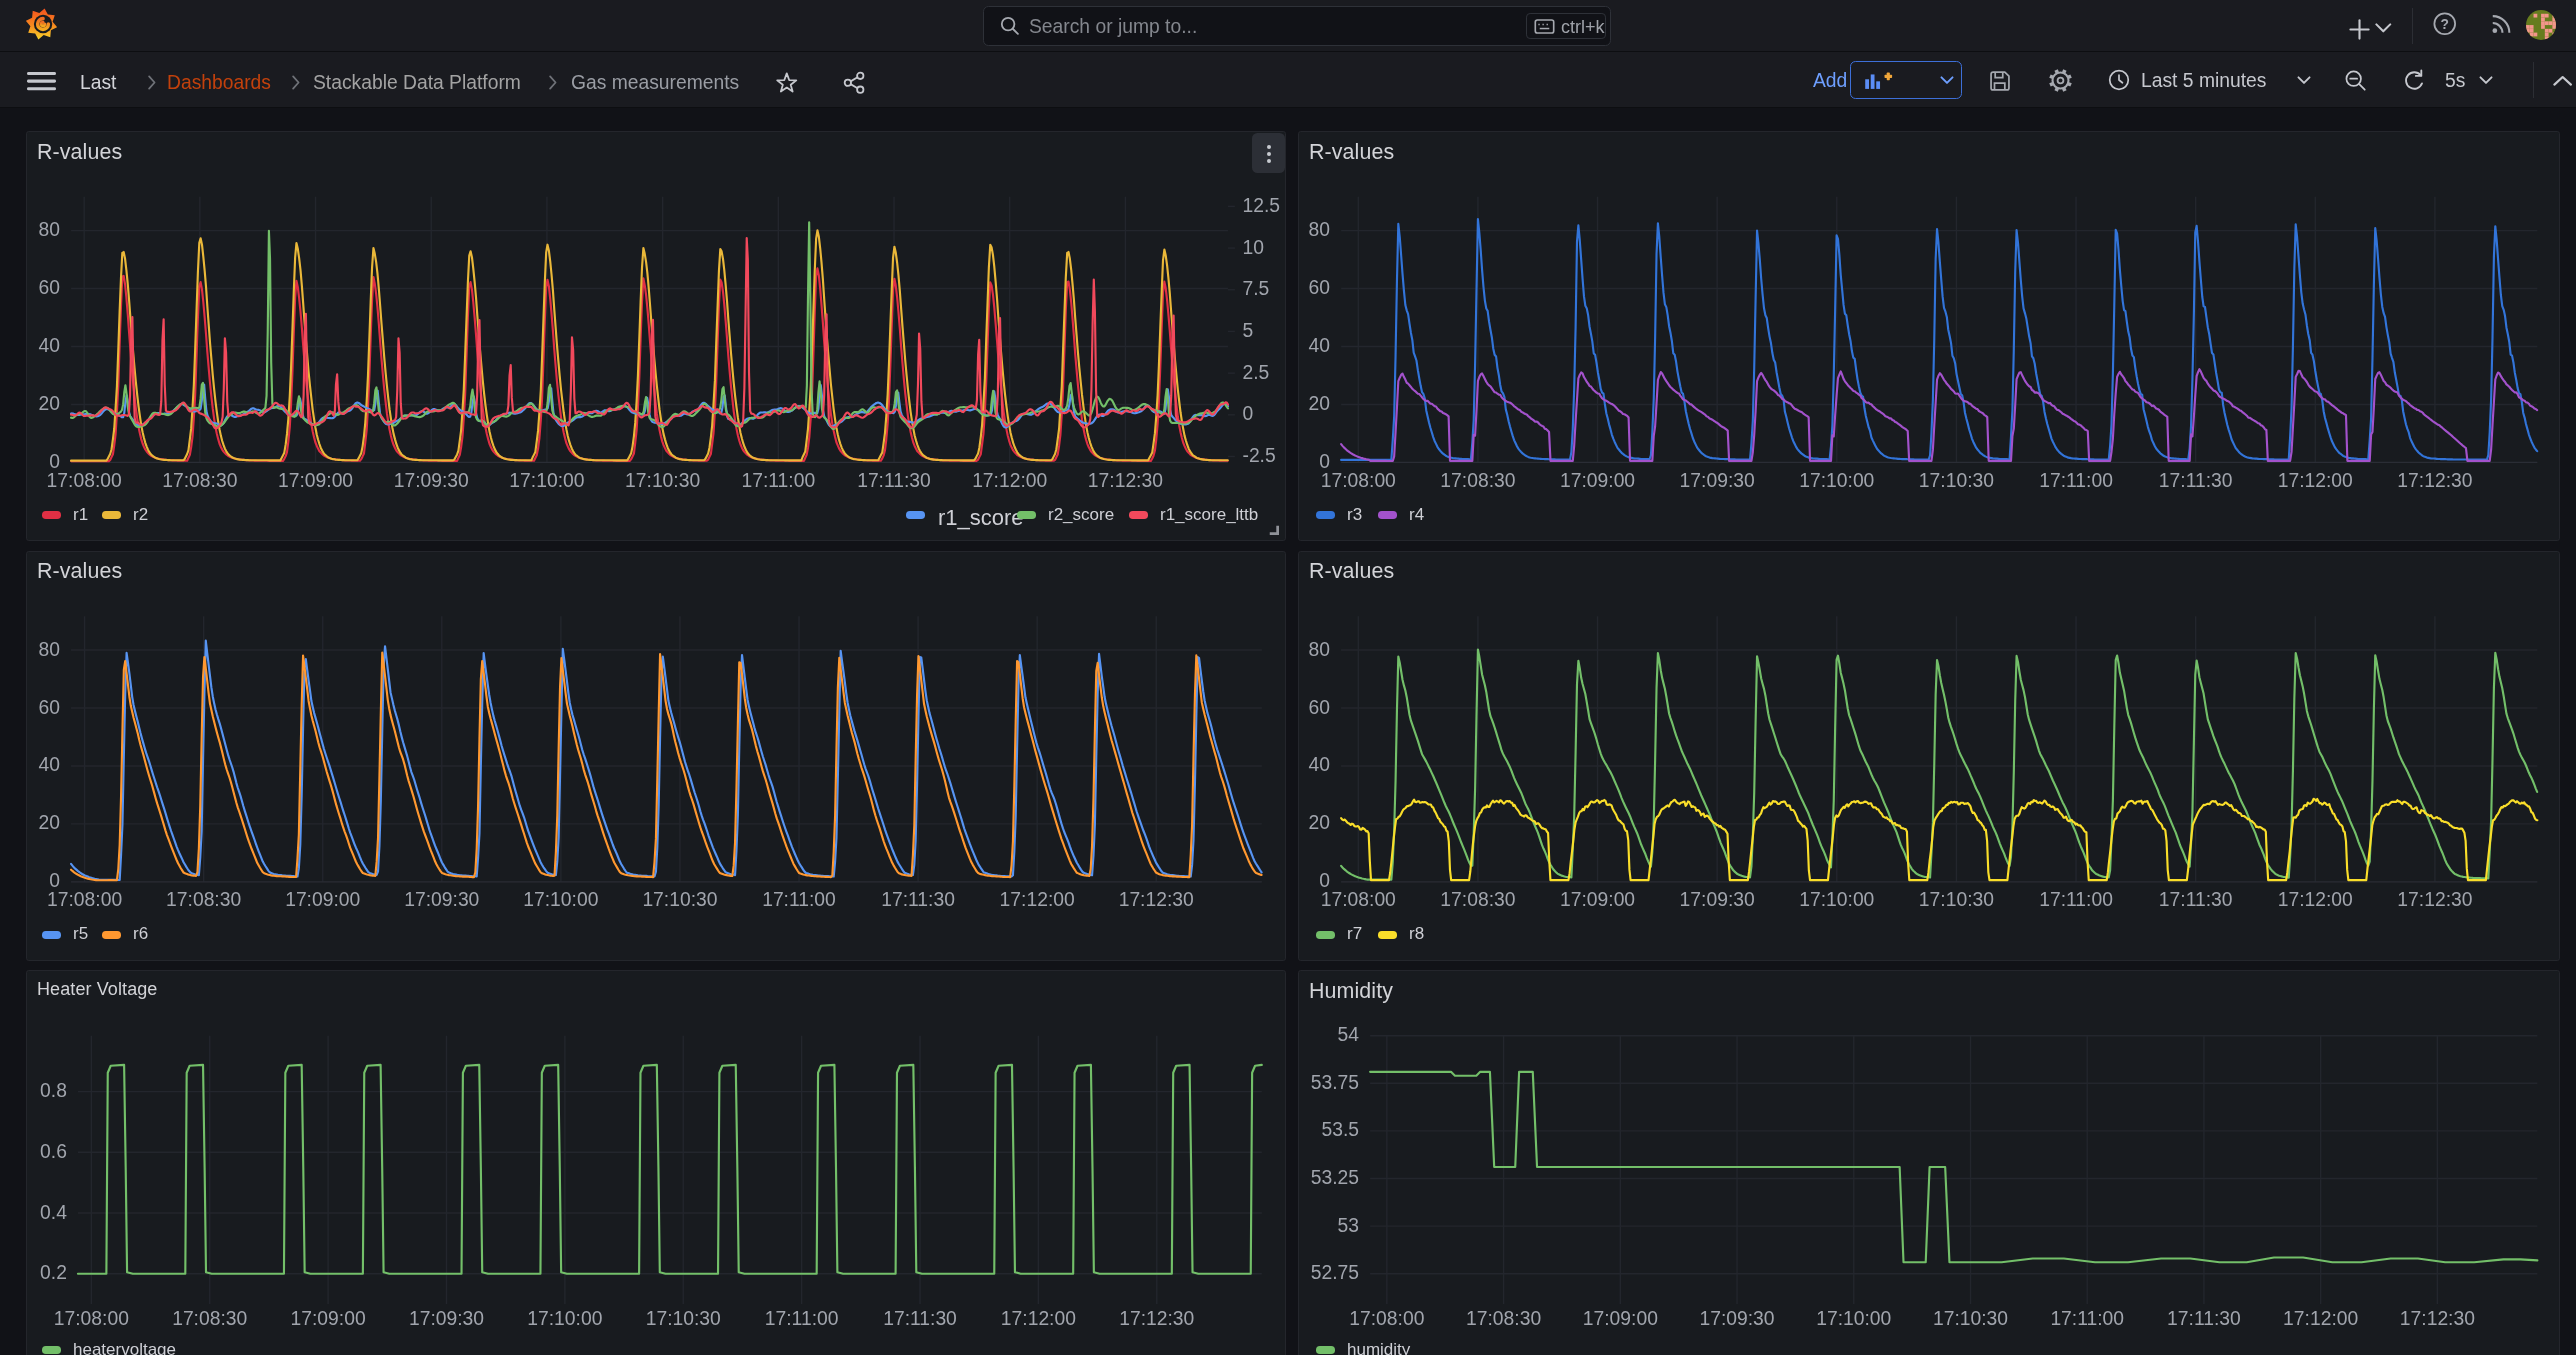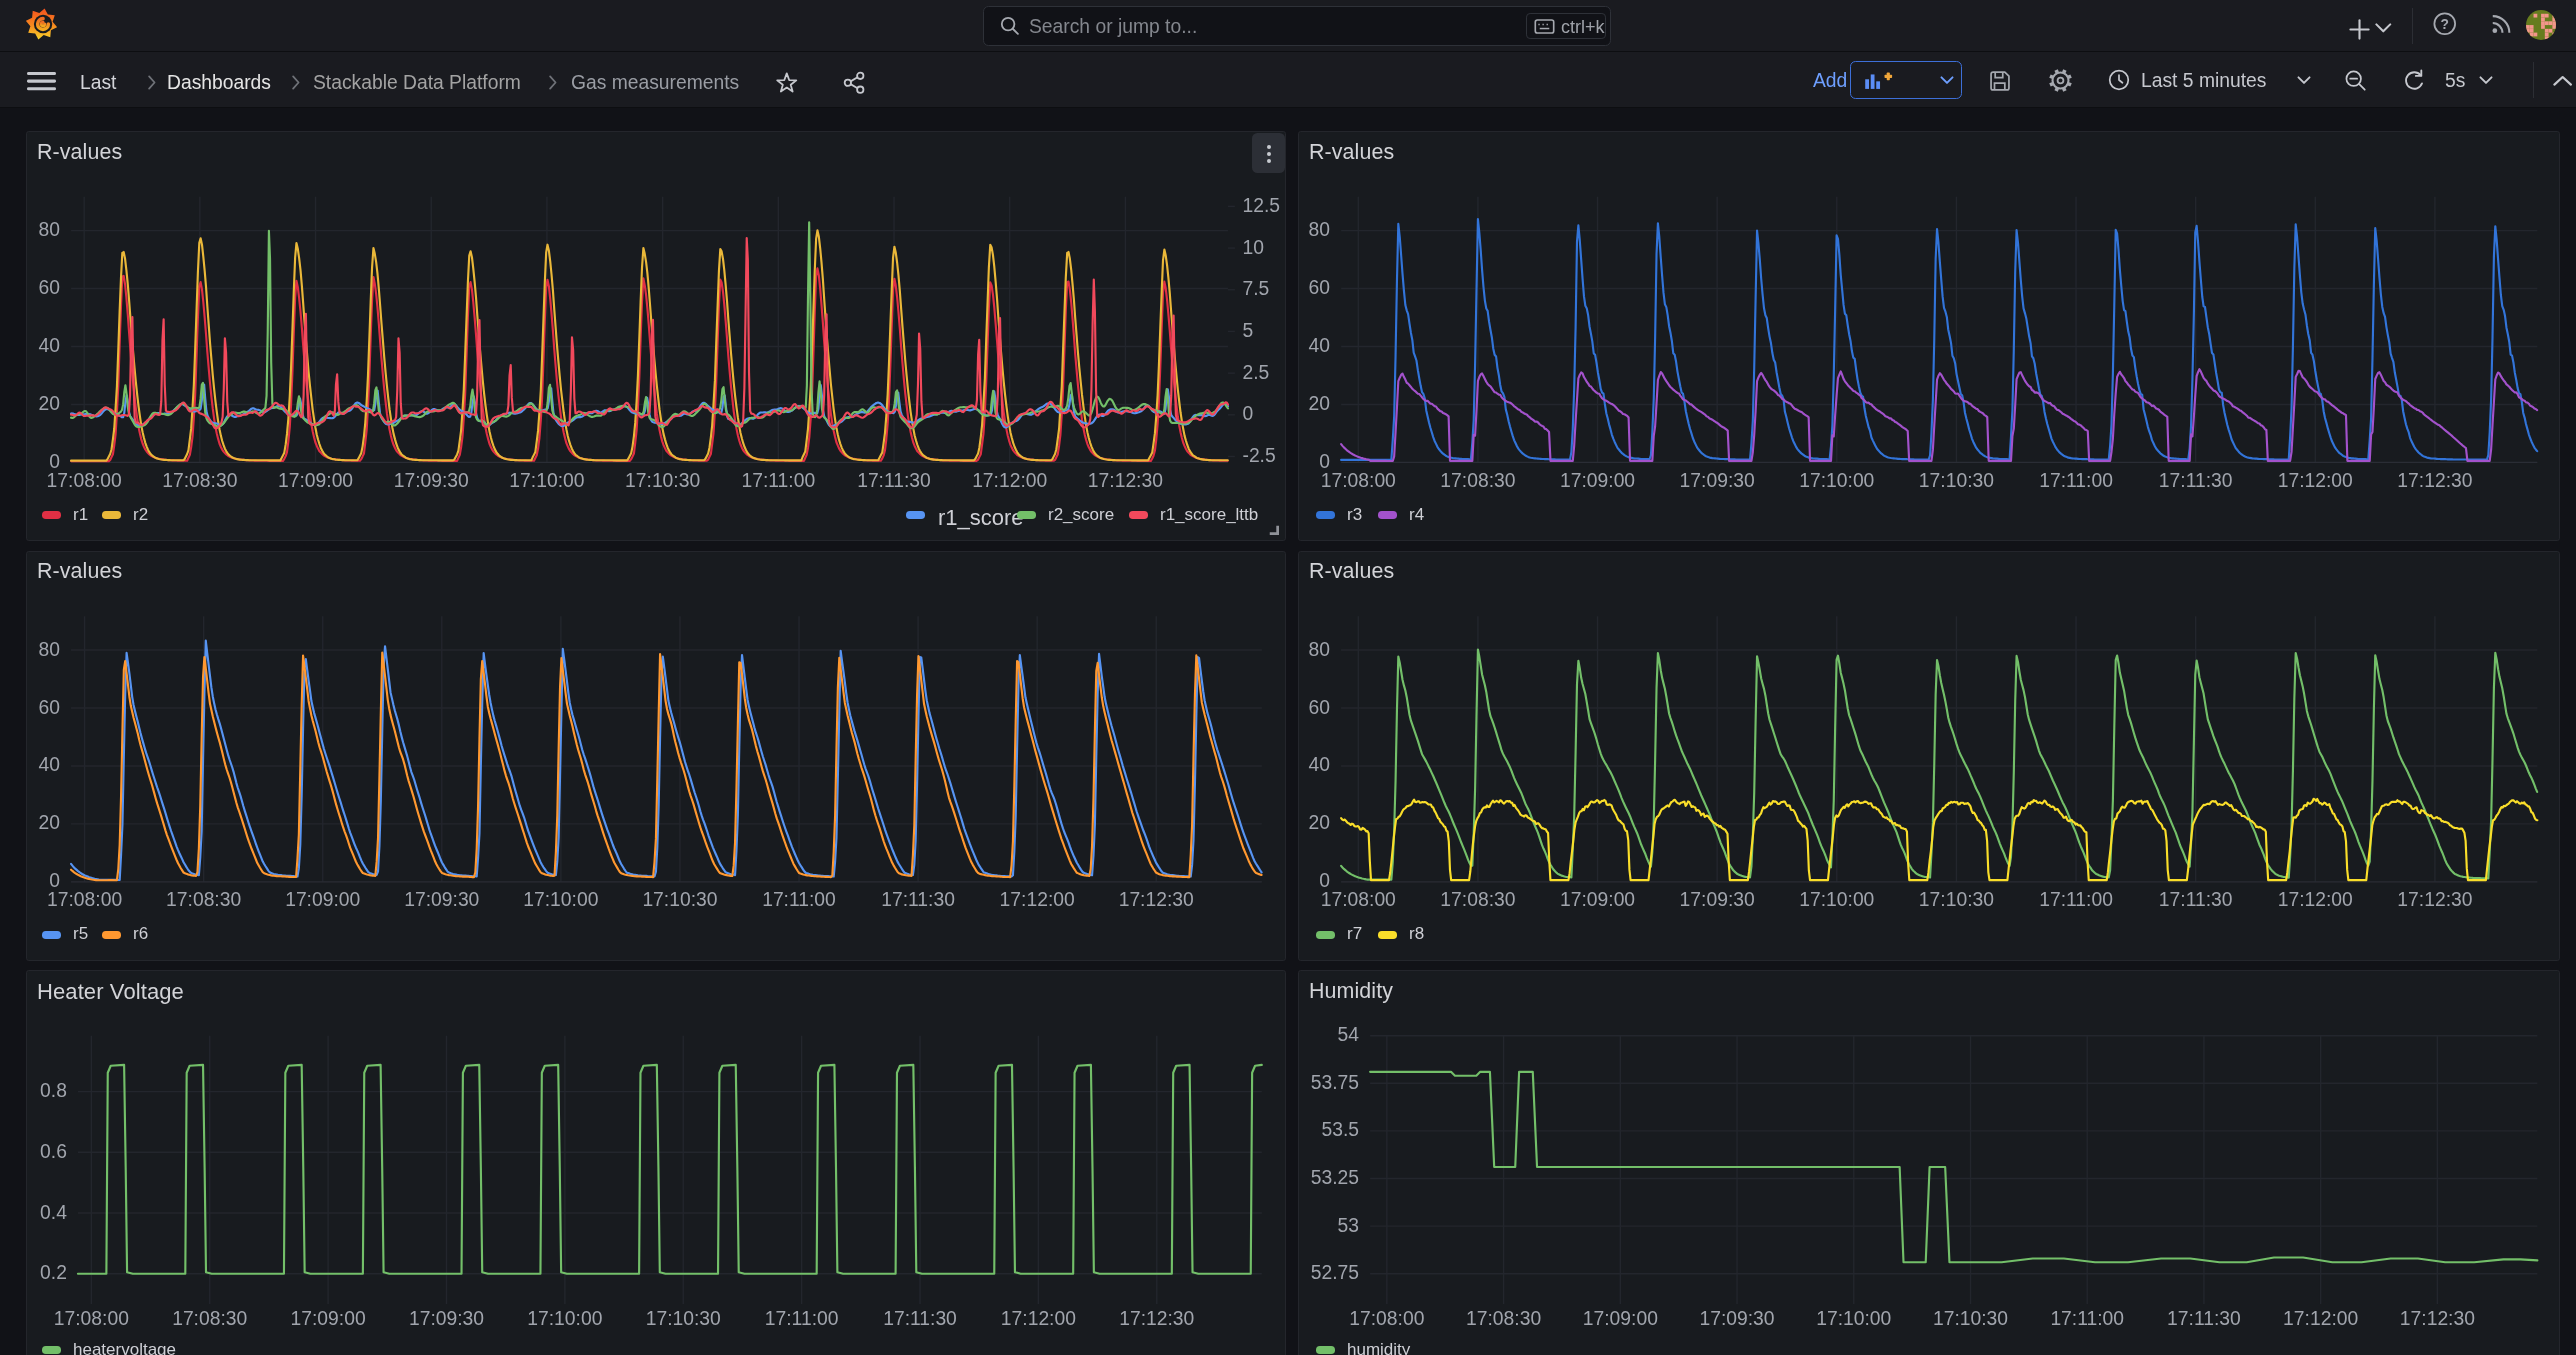--- a/index.html
+++ b/index.html
@@ -8,21 +8,21 @@
 <body>
 <div style="position:absolute;left:25.5px;top:131px;width:1260px;height:410px;background:#181b1f;border:1.4px solid #24262c;border-radius:2.8px;box-sizing:border-box"></div>
 <div style="position:absolute;left:37px;top:140px;font-size:21.4px;color:#d3d4d8;font-weight:500;letter-spacing:0.1px">R-values</div>
 <div style="position:absolute;left:1298px;top:131px;width:1262px;height:410px;background:#181b1f;border:1.4px solid #24262c;border-radius:2.8px;box-sizing:border-box"></div>
 <div style="position:absolute;left:1309px;top:140px;font-size:21.4px;color:#d3d4d8;font-weight:500;letter-spacing:0.1px">R-values</div>
 <div style="position:absolute;left:25.5px;top:551px;width:1260px;height:410px;background:#181b1f;border:1.4px solid #24262c;border-radius:2.8px;box-sizing:border-box"></div>
 <div style="position:absolute;left:37px;top:559px;font-size:21.4px;color:#d3d4d8;font-weight:500;letter-spacing:0.1px">R-values</div>
 <div style="position:absolute;left:1298px;top:551px;width:1262px;height:410px;background:#181b1f;border:1.4px solid #24262c;border-radius:2.8px;box-sizing:border-box"></div>
 <div style="position:absolute;left:1309px;top:559px;font-size:21.4px;color:#d3d4d8;font-weight:500;letter-spacing:0.1px">R-values</div>
 <div style="position:absolute;left:25.5px;top:970px;width:1260px;height:410px;background:#181b1f;border:1.4px solid #24262c;border-radius:2.8px;box-sizing:border-box"></div>
-<div style="position:absolute;left:37px;top:979px;font-size:22px;color:#d3d4d8;font-weight:500;letter-spacing:0.1px">Heater Voltage</div>
+<div style="position:absolute;left:37px;top:979px;font-size:18px;color:#d3d4d8;font-weight:500;letter-spacing:0.1px">Heater Voltage</div>
 <div style="position:absolute;left:1298px;top:970px;width:1262px;height:410px;background:#181b1f;border:1.4px solid #24262c;border-radius:2.8px;box-sizing:border-box"></div>
 <div style="position:absolute;left:1309px;top:979px;font-size:21.4px;color:#d3d4d8;font-weight:500;letter-spacing:0.1px">Humidity</div>
 <div style="position:absolute;left:1252px;top:133px;width:33px;height:40px;background:#2c2f36;border-radius:5.5px"></div>
 <div style="position:absolute;left:1267px;top:145px;width:3.9px;height:3.9px;border-radius:50%;background:#c7cad0"></div>
 <div style="position:absolute;left:1267px;top:152px;width:3.9px;height:3.9px;border-radius:50%;background:#c7cad0"></div>
 <div style="position:absolute;left:1267px;top:159px;width:3.9px;height:3.9px;border-radius:50%;background:#c7cad0"></div>
 <svg style="position:absolute;left:1267px;top:523px" width="12.4" height="12.4" viewBox="0 0 18 18">
     <path d="M16 4 v12 h-12" stroke="#8f9298" stroke-width="5" fill="none"></path>
   </svg>
 <svg width="2576" height="1356" viewBox="0 0 3734 1965" style="position:absolute;left:0;top:0" font-family="Liberation Sans, sans-serif">
@@ -344,21 +344,21 @@
       <rect x="27.0" y="37.8" width="5.4" height="5.4" fill="#f2968b"></rect>
     </g>
   </svg>
 <div style="position:absolute;left:0;top:52px;width:2576px;height:56px;background:#1a1b20;border-bottom:1.4px solid #0d0e11;box-sizing:border-box"></div>
 <svg style="position:absolute;left:27px;top:72px" width="29" height="19.3" viewBox="0 0 42 28" fill="none">
     <rect x="0" y="0" width="42" height="4.5" rx="2" fill="#c6c8ce"></rect>
     <rect x="0" y="11" width="42" height="4.5" rx="2" fill="#c6c8ce"></rect>
     <rect x="0" y="22" width="42" height="4.5" rx="2" fill="#c6c8ce"></rect>
   </svg>
 <div style="position:absolute;left:80px;top:72px;font-size:19.3px;color:#d4d5da">Last</div>
-<div style="position:absolute;left:167px;top:72px;font-size:19.3px;color:#e5e5e5">Dashboards</div>
+<div style="position:absolute;left:167px;top:72px;font-size:19.3px;color:#c2410c">Dashboards</div>
 <div style="position:absolute;left:313px;top:72px;font-size:19.3px;color:#a3a3a3">Stackable Data Platform</div>
 <div style="position:absolute;left:571px;top:72px;font-size:19.3px;color:#9a9da4">Gas measurements</div>
 <svg style="position:absolute;left:147px;top:75px" width="9.7" height="15" viewBox="0 0 14 22" fill="none">
     <path d="M3 2 L11 11 L3 20" stroke="#6f7278" stroke-width="2.6" stroke-linecap="round" stroke-linejoin="round"></path>
   </svg>
 <svg style="position:absolute;left:291px;top:75px" width="9.7" height="15" viewBox="0 0 14 22" fill="none">
     <path d="M3 2 L11 11 L3 20" stroke="#6f7278" stroke-width="2.6" stroke-linecap="round" stroke-linejoin="round"></path>
   </svg>
 <svg style="position:absolute;left:548px;top:75px" width="9.7" height="15" viewBox="0 0 14 22" fill="none">
     <path d="M3 2 L11 11 L3 20" stroke="#6f7278" stroke-width="2.6" stroke-linecap="round" stroke-linejoin="round"></path>

